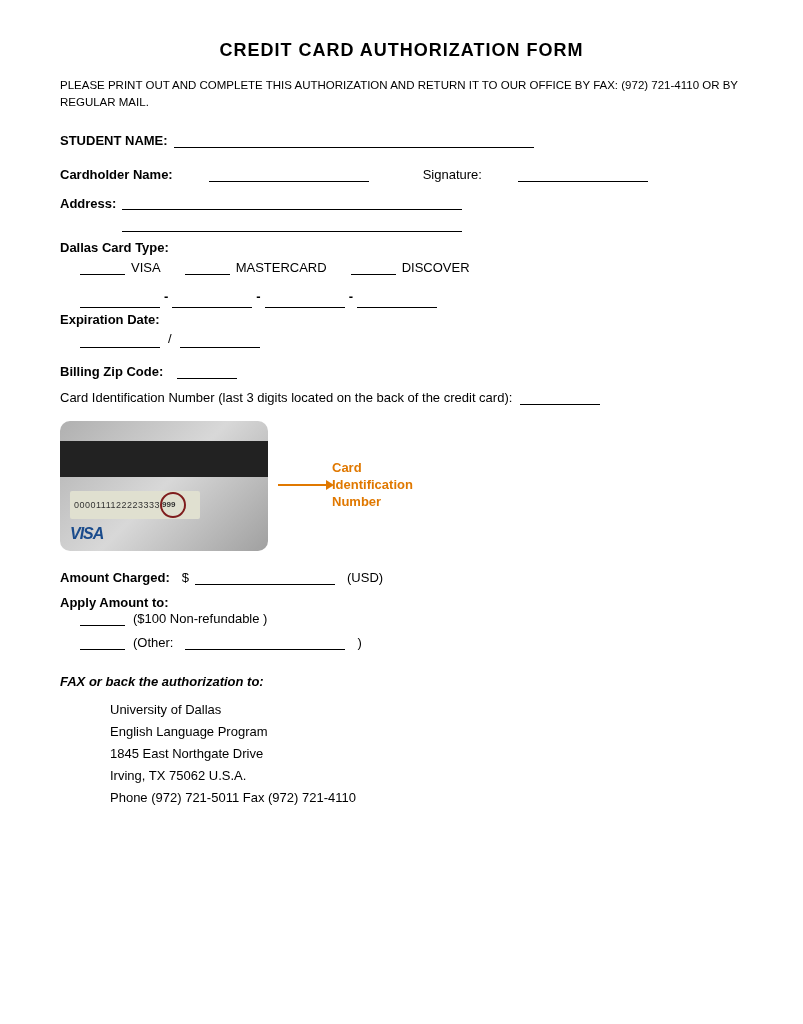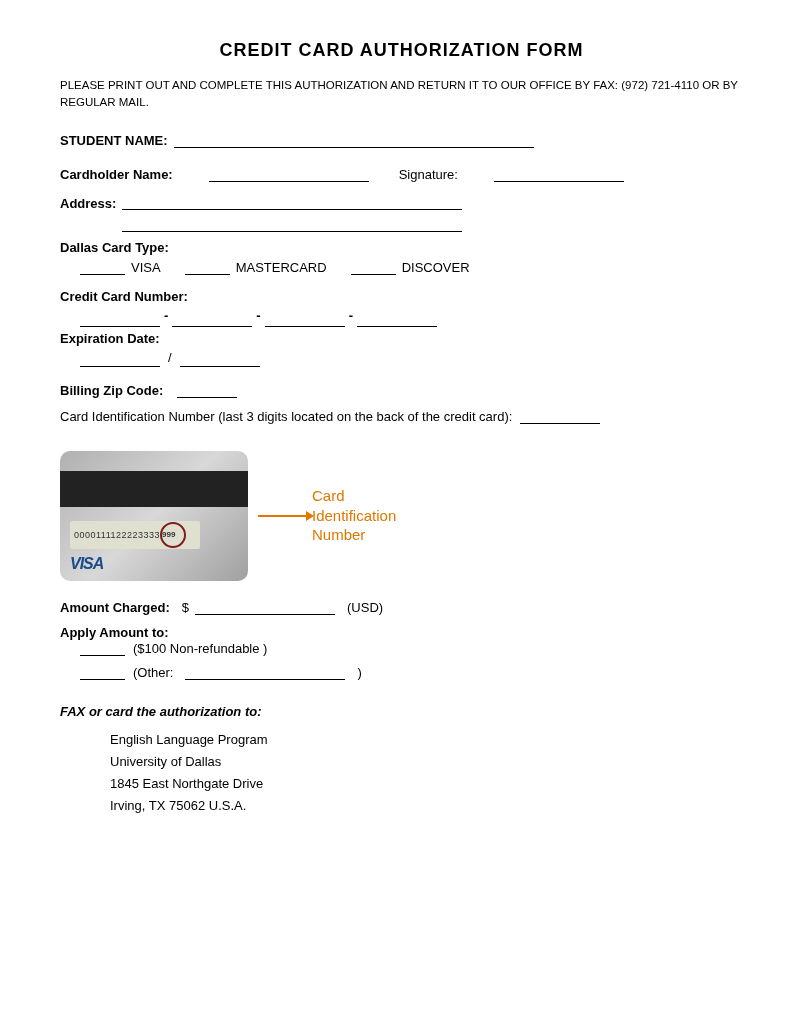--- a/index.html
+++ b/index.html
@@ -162,30 +162,30 @@
       display: flex;
       align-items: flex-end;
       margin-bottom: 10px;
       gap: 8px;
       margin-top: 15px;
     }
 
     .card-id-row {
       display: flex;
       align-items: flex-end;
-      margin-bottom: 27px;
+      margin-bottom: 16px;
       gap: 8px;
     }
 
     .card-image-container {
       margin-bottom: 18px;
     }
 
     .card-visual {
-      width: 188px;
+      width: 208px;
       height: 130px;
       background: linear-gradient(135deg, #b0b0b0, #d8d8d8, #a0a0a0);
       border-radius: 10px;
       position: relative;
       overflow: hidden;
       display: flex;
       flex-direction: column;
     }
 
     .card-stripe {
@@ -266,22 +266,22 @@
       position: absolute;
       right: -6px;
       top: -4px;
       border-left: 8px solid #e07800;
       border-top: 5px solid transparent;
       border-bottom: 5px solid transparent;
     }
 
     .card-id-label {
       color: #e07800;
-      font-size: 15px;
-      font-weight: normal;
+      font-size: 13px;
+      font-weight: bold;
       line-height: 1.3;
       max-width: 70px;
     }
 
     .card-with-label {
       display: flex;
       align-items: center;
       gap: 0;
     }
 
@@ -331,21 +331,21 @@
 <div class="instructions">PLEASE PRINT OUT AND COMPLETE THIS AUTHORIZATION AND RETURN IT TO OUR OFFICE BY FAX: (972) 721-4110 OR BY REGULAR MAIL.</div>
 
 <div class="student-name-row">
   <span class="label">STUDENT NAME:</span>
   <span class="underline-very-long"></span>
 </div>
 
 <div class="cardholder-row">
   <span class="label">Cardholder Name:</span>
   <span class="underline-medium"></span>
-  <span style="margin-right:6px; font-weight:normal;">Signature:</span>
+  <span style="margin-right:6px; font-weight:normal;margin-left:24px;">Signature:</span>
   <span class="underline-short"></span>
 </div>
 
 <div class="address-section section-divider">
   <div style="display:flex; align-items:flex-start;">
     <span class="label" style="white-space:nowrap; margin-right:6px; padding-top:2px;">Address:</span>
     <div class="address-lines">
       <span class="underline" style="min-width:340px;"></span>
       <span class="underline" style="min-width:340px;"></span>
     </div>
@@ -364,21 +364,20 @@
       <span>MASTERCARD</span>
     </div>
     <div class="cc-type-option">
       <span class="underline-xsmall"></span>
       <span>DISCOVER</span>
     </div>
   </div>
 </div>
 
 <div class="cc-number-section">
-  <div class="label">Credit Card Number:</div>
   <div class="cc-number-fields">
     <span class="underline-small"></span>
     <span class="separator">-</span>
     <span class="underline-small"></span>
     <span class="separator">-</span>
     <span class="underline-small"></span>
     <span class="separator">-</span>
     <span class="underline-small"></span>
   </div>
 </div>
@@ -442,20 +441,21 @@
   </div>
   <div class="apply-option">
     <span class="underline-xsmall"></span>
     <span>(Other:</span>
     <span class="underline-medium" style="margin:0 4px;"></span>
     <span>)</span>
   </div>
 </div>
 
 <div class="fax-section">
-  <div class="fax-title">FAX or card the authorization to:</div>
+  <div class="fax-title">FAX or back the authorization to:</div>
   <div class="address-info">
+    <div>University of Dallas</div>
     <div>English Language Program</div>
-    <div>University of Dallas</div>
     <div>1845 East Northgate Drive</div>
     <div>Irving, TX 75062     U.S.A.</div>
+    <div>Phone (972) 721-5011   Fax (972) 721-4110</div>
   </div>
 </div>
 
 </body></html>

